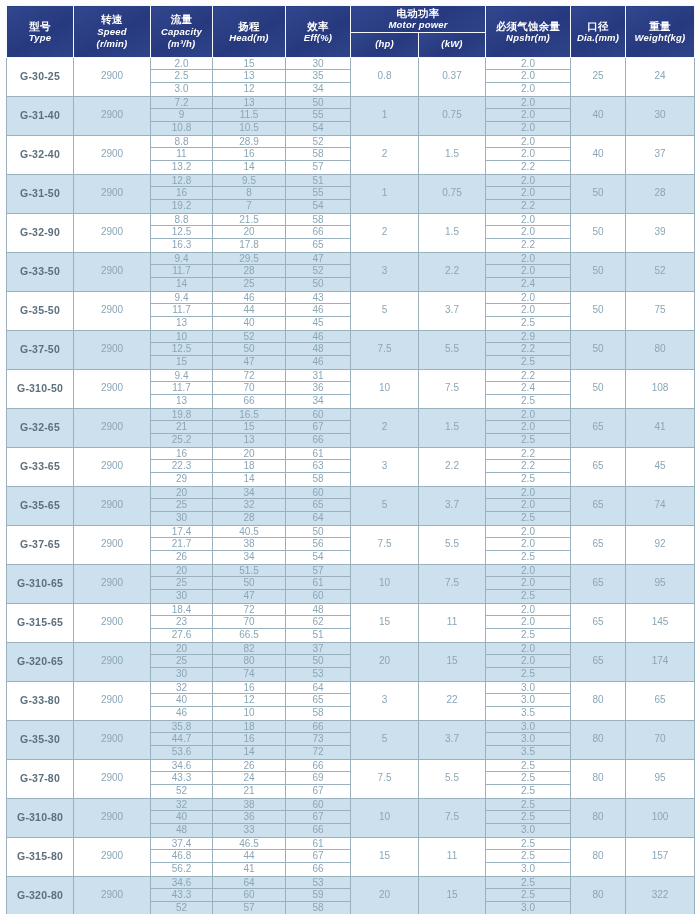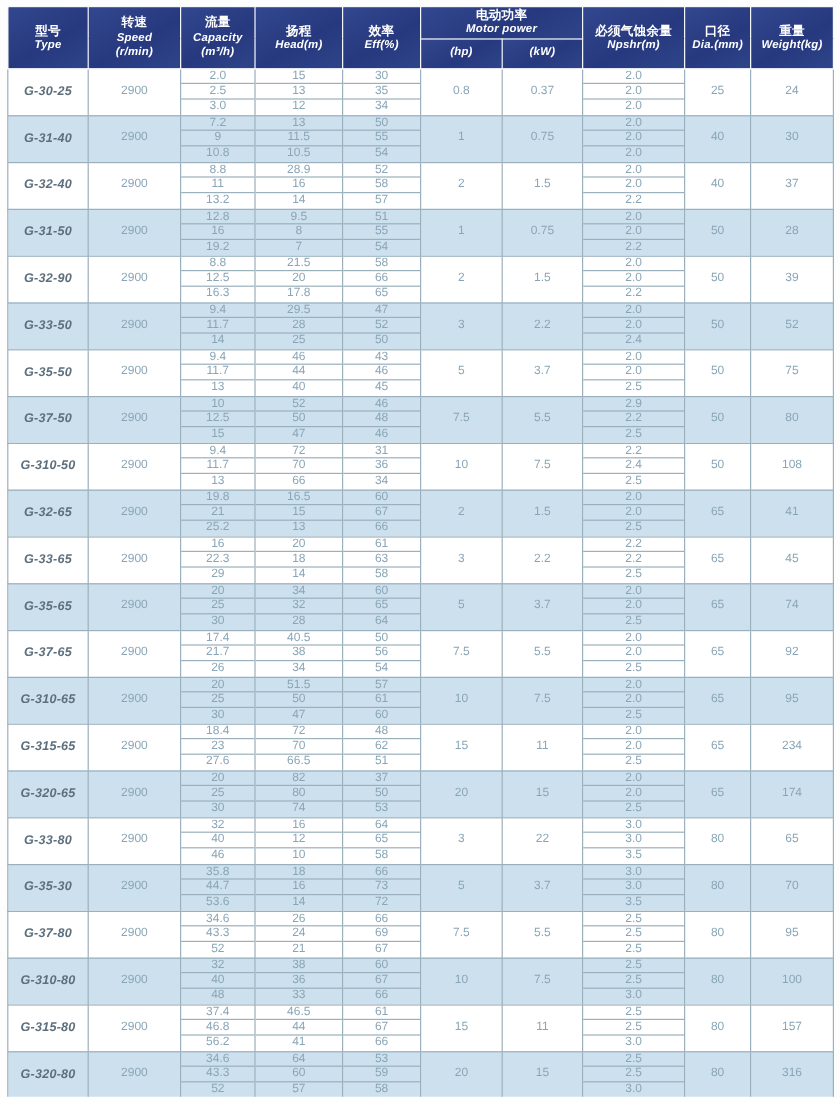--- a/index.html
+++ b/index.html
@@ -67,21 +67,20 @@
     color: #8aa6b6;
     font-size: 10px;
     line-height: 12.7px;
     height: 38px;
   }
   tbody tr.band td { background: #cde0ee; }
   tbody tr.plain td { background: #ffffff; }
 
   td.type-cell {
     font-size: 10.5px;
-    font-style: italic;
     font-weight: bold;
     color: #5d6f7c;
     letter-spacing: .2px;
   }
   td.num { color: #8aa6b6; }
 
   
   .stack { display: block; width: 100%; }
   .stack span {
     display: block;
@@ -704,21 +703,21 @@
           <td class="num">15</td>
           <td class="num">11</td>
           <td class="num">
             <span class="stack">
               <span>2.0</span>
               <span>2.0</span>
               <span>2.5</span>
             </span>
           </td>
           <td class="num">65</td>
-          <td class="num">234</td>
+          <td class="num">145</td>
         </tr>
         <tr class="band">
           <td class="type-cell">G-320-65</td>
           <td class="num">2900</td>
           <td class="num">
             <span class="stack">
               <span>20</span>
               <span>25</span>
               <span>30</span>
             </span>
@@ -956,17 +955,17 @@
           <td class="num">20</td>
           <td class="num">15</td>
           <td class="num">
             <span class="stack">
               <span>2.5</span>
               <span>2.5</span>
               <span>3.0</span>
             </span>
           </td>
           <td class="num">80</td>
-          <td class="num">316</td>
+          <td class="num">322</td>
         </tr>
       </tbody>
   </table>
 </div>
 
 </body></html>

